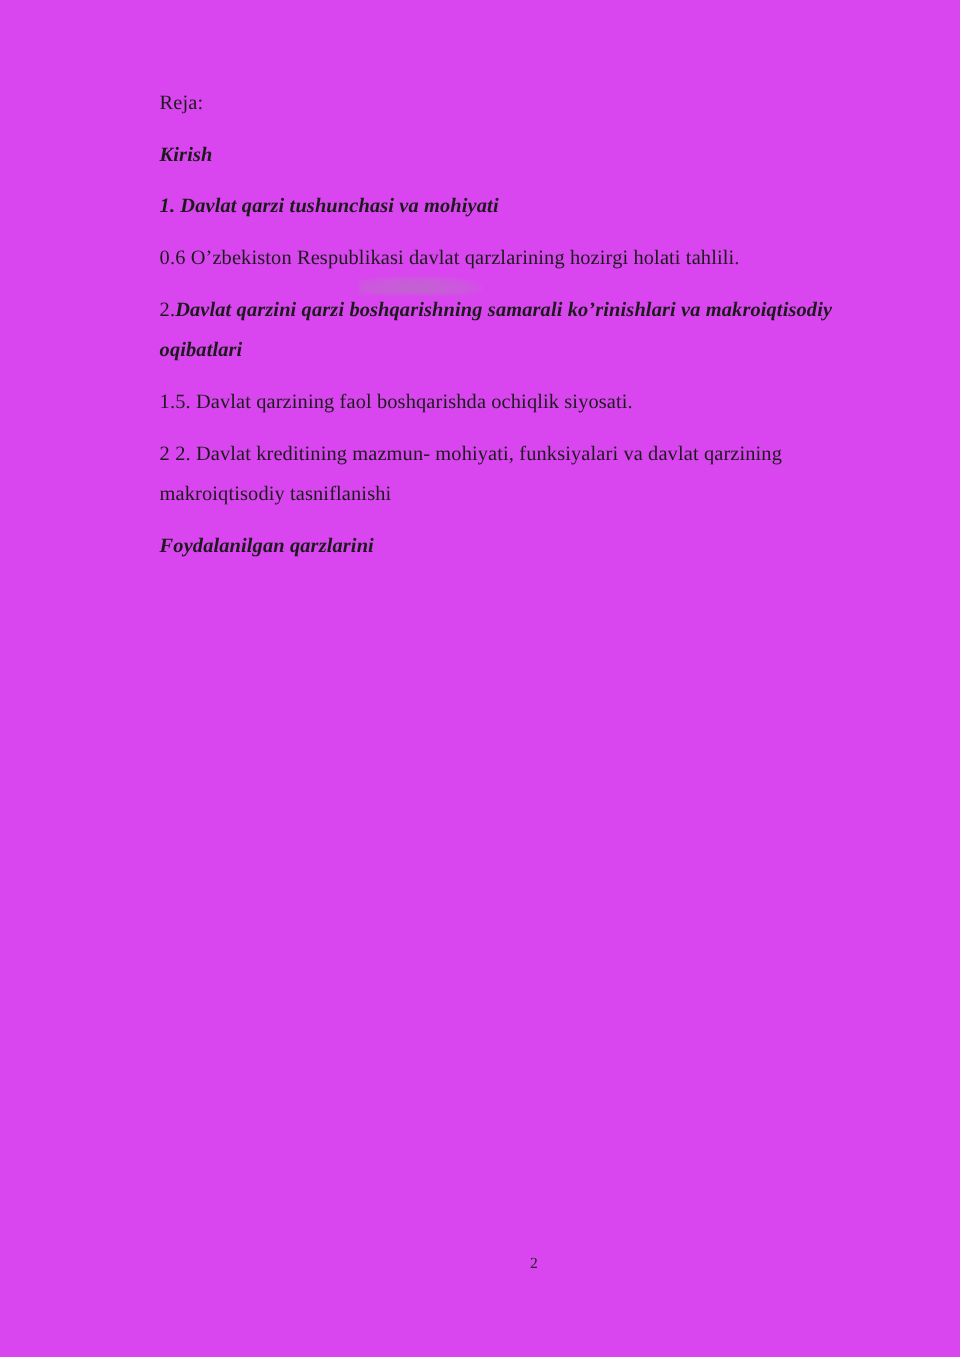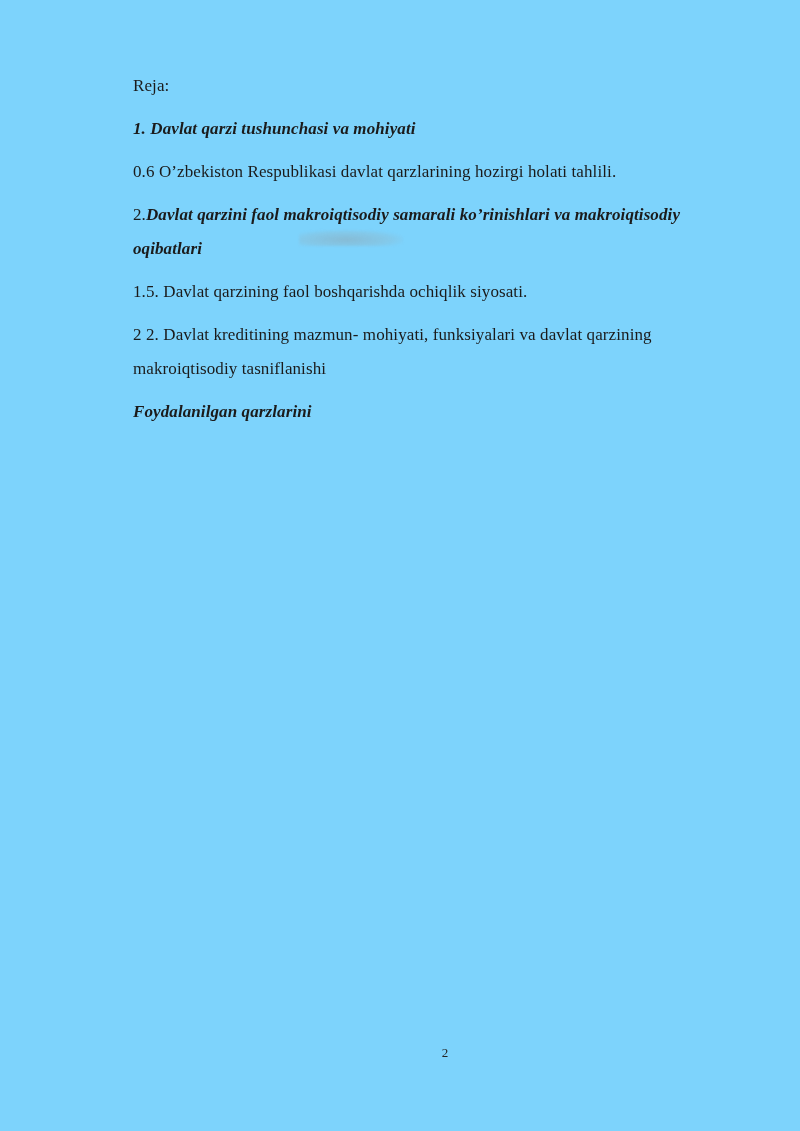--- a/index.html
+++ b/index.html
@@ -10,21 +10,21 @@
     width: 800px;
     height: 1131px;
     background: #ffffff;
     position: relative;
     overflow: hidden;
     font-family: "Liberation Serif", "DejaVu Serif", serif;
   }
   .page {
     position: absolute;
     inset: 0;
-    background: #7dd3fc;
+    background: #d946ef;
     padding-left: 12px;
   }
   .doc-body {
     position: absolute;
     left: 133px;
     top: 69px;
     width: 650px;
   }
   .para {
     margin: 0 0 9px 0;
@@ -66,27 +66,30 @@
 </style>
 </head>
 <body>
 
 <div class="page">
   <div class="doc-body">
       <p class="para">
         <span class="line"><span class="run">Reja:</span></span>
       </p>
       <p class="para">
+        <span class="line"><span class="run b i">Kirish</span></span>
+      </p>
+      <p class="para">
         <span class="line"><span class="run b i">1. Davlat qarzi tushunchasi va mohiyati</span></span>
       </p>
       <p class="para">
         <span class="line"><span class="run">0.6 O’zbekiston Respublikasi davlat qarzlarining hozirgi holati tahlili.</span></span>
       </p>
       <p class="para">
-        <span class="line"><span class="run">2.</span><span class="run b i">Davlat qarzini faol makroiqtisodiy samarali ko’rinishlari va makroiqtisodiy</span></span>
+        <span class="line"><span class="run">2.</span><span class="run b i">Davlat qarzini qarzi boshqarishning samarali ko’rinishlari va makroiqtisodiy</span></span>
         <span class="line"><span class="run b i">oqibatlari</span></span>
       </p>
       <p class="para">
         <span class="line"><span class="run">1.5. Davlat qarzining faol boshqarishda ochiqlik siyosati.</span></span>
       </p>
       <p class="para">
         <span class="line"><span class="run">2 2. Davlat kreditining mazmun- mohiyati, funksiyalari va davlat qarzining</span></span>
         <span class="line"><span class="run">makroiqtisodiy tasniflanishi</span></span>
       </p>
       <p class="para">

